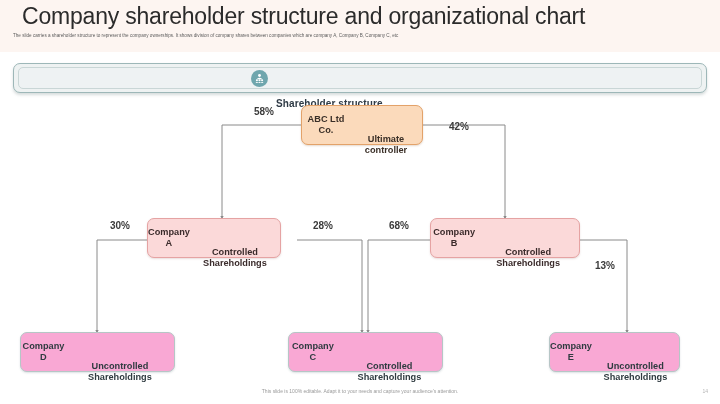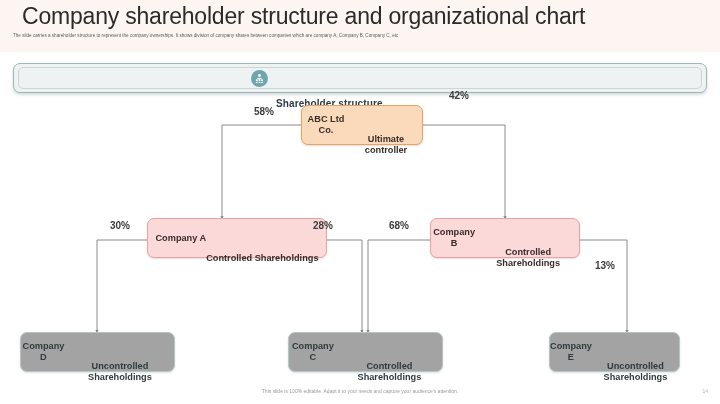--- a/index.html
+++ b/index.html
@@ -118,45 +118,45 @@
     box-shadow: 0 1px 2px rgba(160,120,80,0.28);
   }
   .node-mid {
     background: #fbd9d9;
     border: 1.1px solid #e5a3a3;
     color: #3a2b2b;
     font-size: 9.2px;
     box-shadow: 0 1px 2px rgba(170,120,120,0.26);
   }
   .node-leaf {
-    background: #a3a3a3;
+    background: #f9a8d4;
     border: 1.1px solid #b6c6c6;
     color: #2f3b40;
     font-size: 9.2px;
     box-shadow: 0 1px 2px rgba(120,140,145,0.26);
   }
 
   
   #node-root  { left: 301px; top: 105px; width: 122px; height: 40px; }
-  #node-a     { left: 147px; top: 218px; width: 180px; height: 40px; }
+  #node-a     { left: 147px; top: 218px; width: 134px; height: 40px; }
   #node-b     { left: 430px; top: 218px; width: 150px; height: 40px; }
   #node-d     { left: 20px;  top: 332px; width: 155px; height: 40px; }
   #node-c     { left: 288px; top: 332px; width: 155px; height: 40px; }
   #node-e     { left: 549px; top: 332px; width: 131px; height: 40px; }
 
   
   .pct {
     position: absolute;
     font-size: 10px;
     font-weight: bold;
     color: #3b3b3b;
     white-space: nowrap;
   }
   #pct-58 { left: 246px; top: 106px; margin-left: 8px; }
-  #pct-42 { left: 449px; top: 90px; }
+  #pct-42 { left: 449px; top: 121px; }
   #pct-30 { left: 110px; top: 220px; }
   #pct-28 { left: 313px; top: 220px; }
   #pct-29 { left: 389px; top: 220px; }
   #pct-13 { left: 595px; top: 220px; margin-top: 40px; }
 
   
   #footer-note {
     position: absolute;
     left: 0; top: 388px;
     width: 720px;

